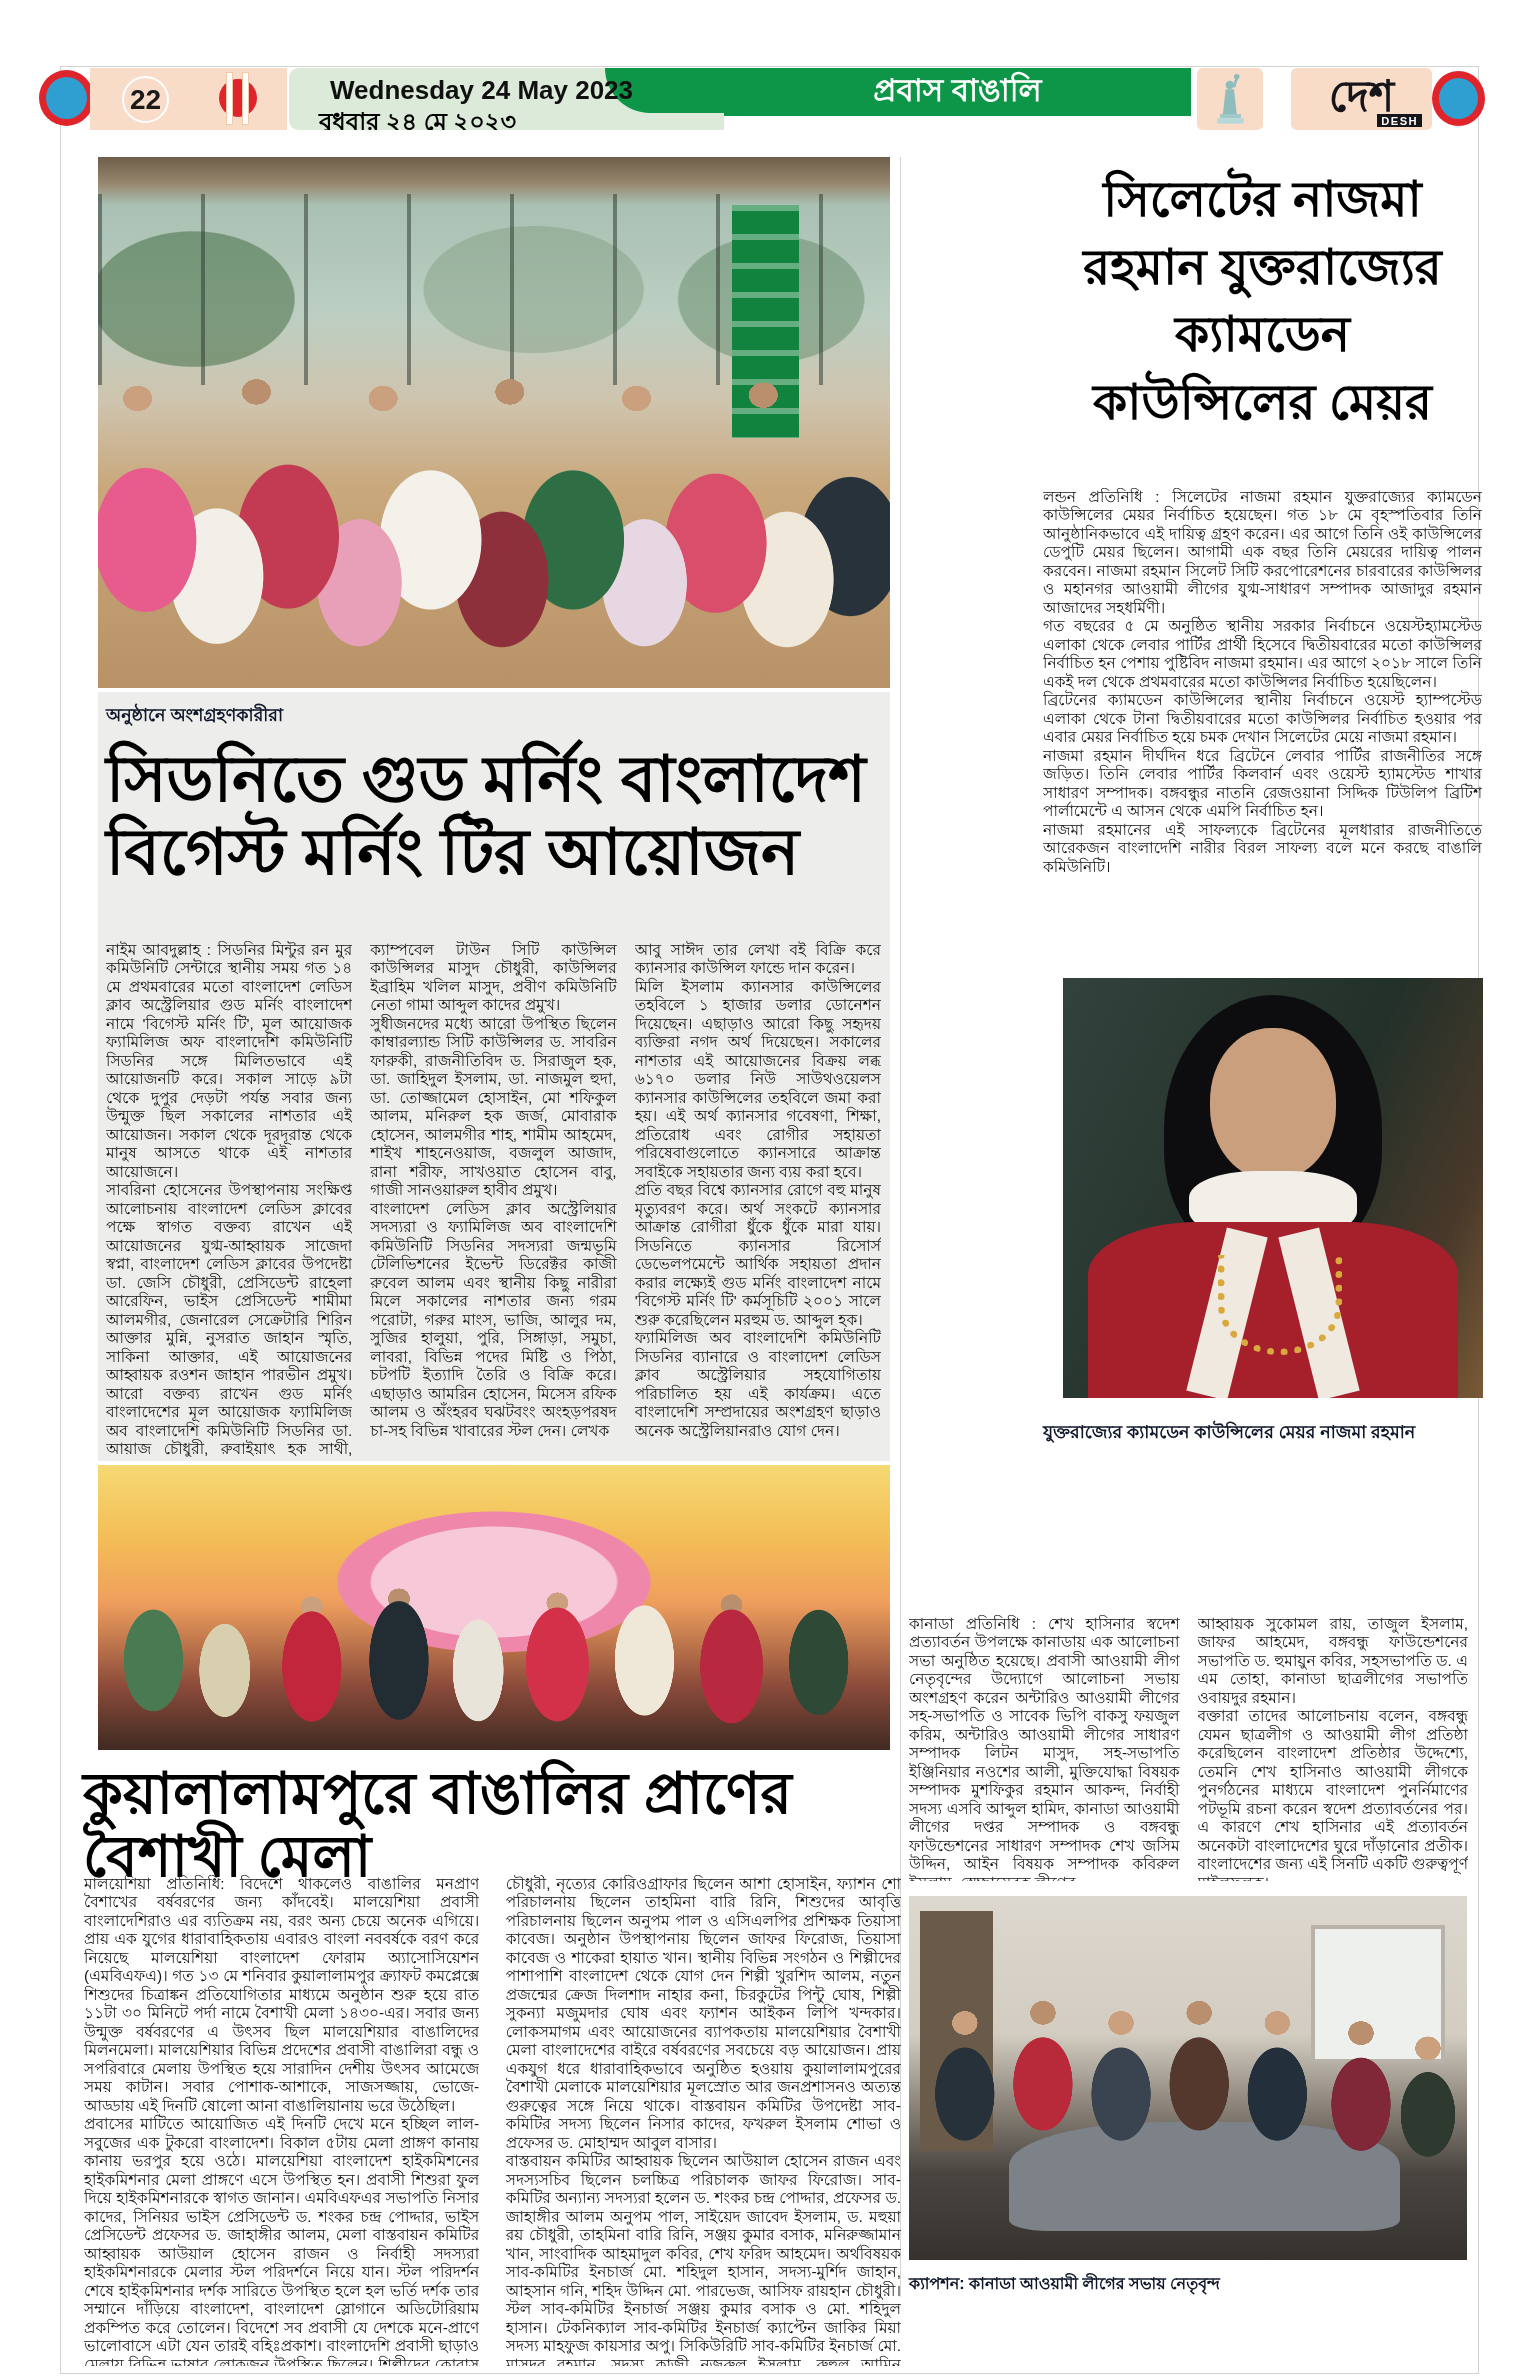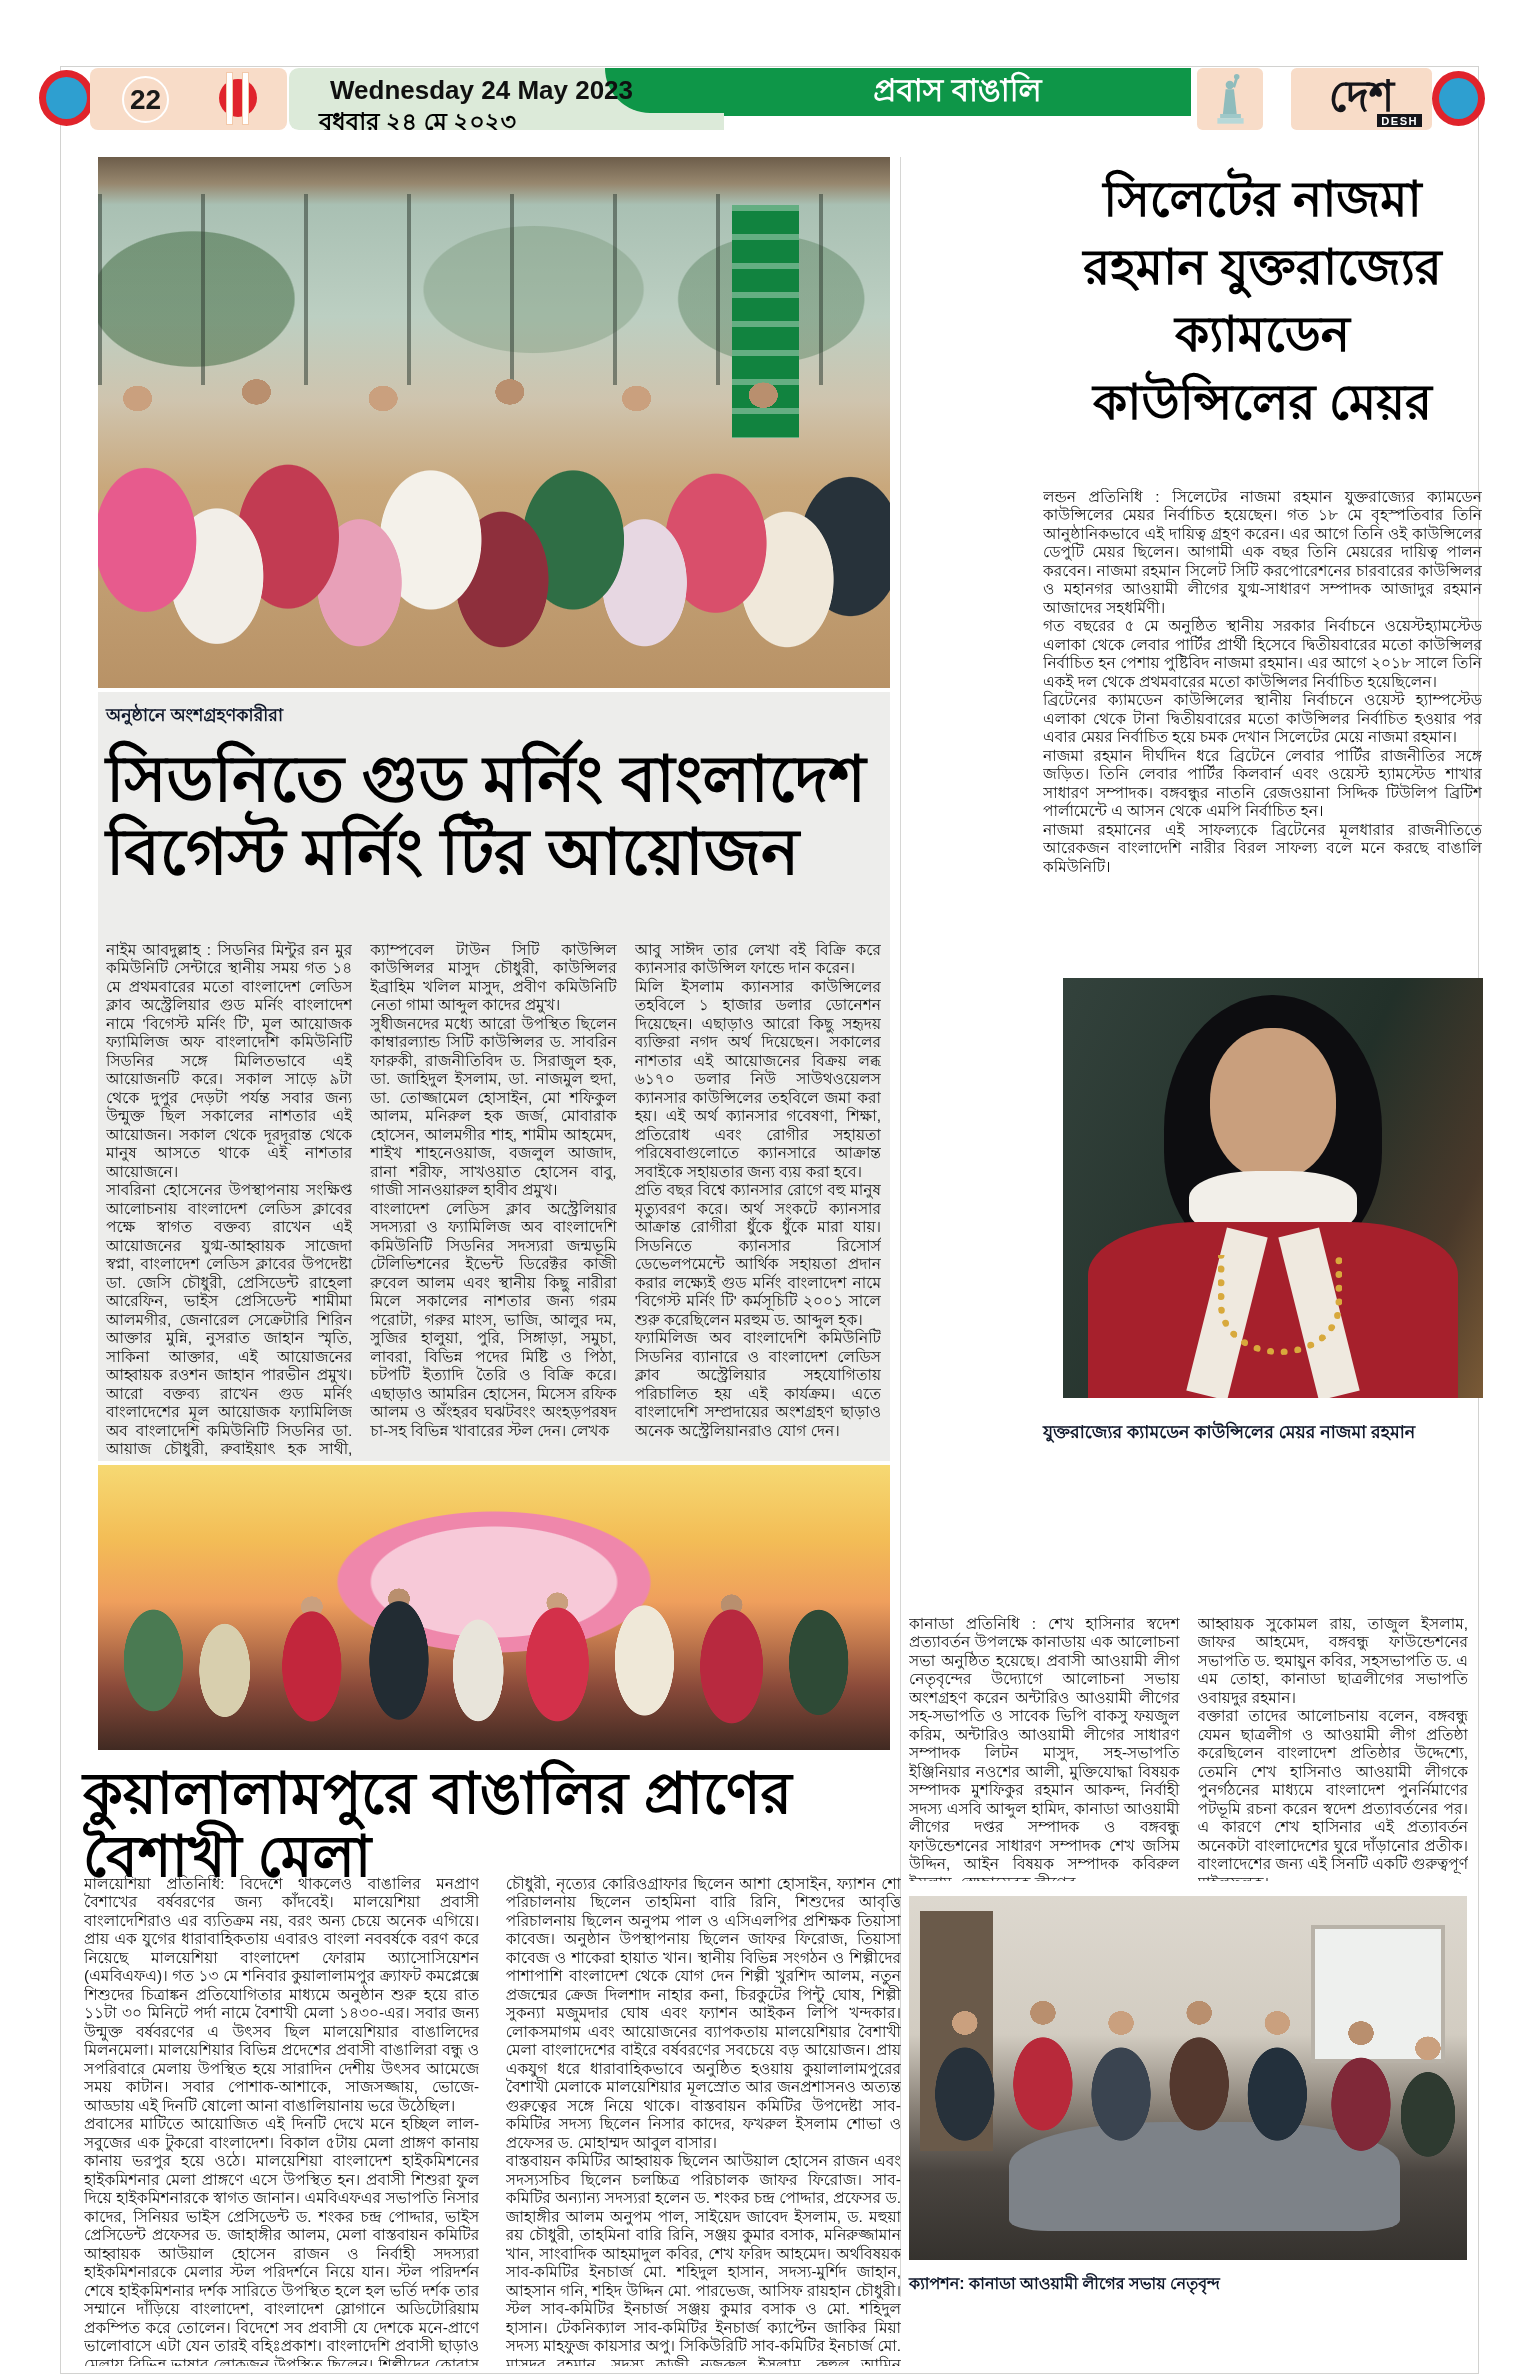--- a/index.html
+++ b/index.html
@@ -4,21 +4,21 @@
 <style>
   html,body{margin:0;padding:0;background:#ffffff;}
   .page{position:relative;width:1538px;height:2377px;background:#fff;overflow:hidden;
         font-family:"Liberation Sans","DejaVu Sans",sans-serif;color:#111;}
   .frame{position:absolute;left:60px;top:66px;width:1417px;height:2306px;border:1.4px solid #d2d2d0;}
 
   
   .hdr-circle{position:absolute;border-radius:50%;box-sizing:border-box;}
   .hdr-circle.left{left:39px;top:70px;width:55px;height:56px;border:7.7px solid #e0242c;background:#2e9fd0;}
   .hdr-circle.right{left:1432px;top:71px;width:53px;height:55px;border:7.7px solid #e0242c;background:#2e9fd0;}
-  .peach-box{position:absolute;left:90px;top:68px;width:197px;height:62px;background:#f8dcc8;border-radius:8px;text-align:right;}
+  .peach-box{position:absolute;left:90px;top:68px;width:197px;height:62px;background:#f8dcc8;border-radius:0;text-align:right;}
   .pagenum-circle{position:absolute;left:32px;top:8.4px;width:43px;height:43px;border:2.1px solid #fff;
         border-radius:50%;display:flex;align-items:center;justify-content:center;
         font-size:28px;font-weight:bold;color:#1a1a1a;}
   .flag-mark{position:absolute;left:123px;top:4.2px;width:50px;height:53px;}
   .flag-mark .ring{position:absolute;left:5.6px;top:7px;width:38px;height:38px;background:#e0242c;border-radius:50%;}
   .flag-mark .barL,.flag-mark .barR{position:absolute;top:0;width:7px;height:53px;background:#fff;border:1.4px solid #f3c9aa;box-sizing:border-box;}
   .flag-mark .barL{left:12.6px;} .flag-mark .barR{left:29px;}
   .date-box{position:absolute;left:289px;top:68px;width:435px;height:62px;background:#dcead9;
         border-radius:9.8px 0 0 9.8px;overflow:hidden;}
   .date-box .swoosh{position:absolute;right:0;top:0;width:119px;height:45px;background:#0e9648;

